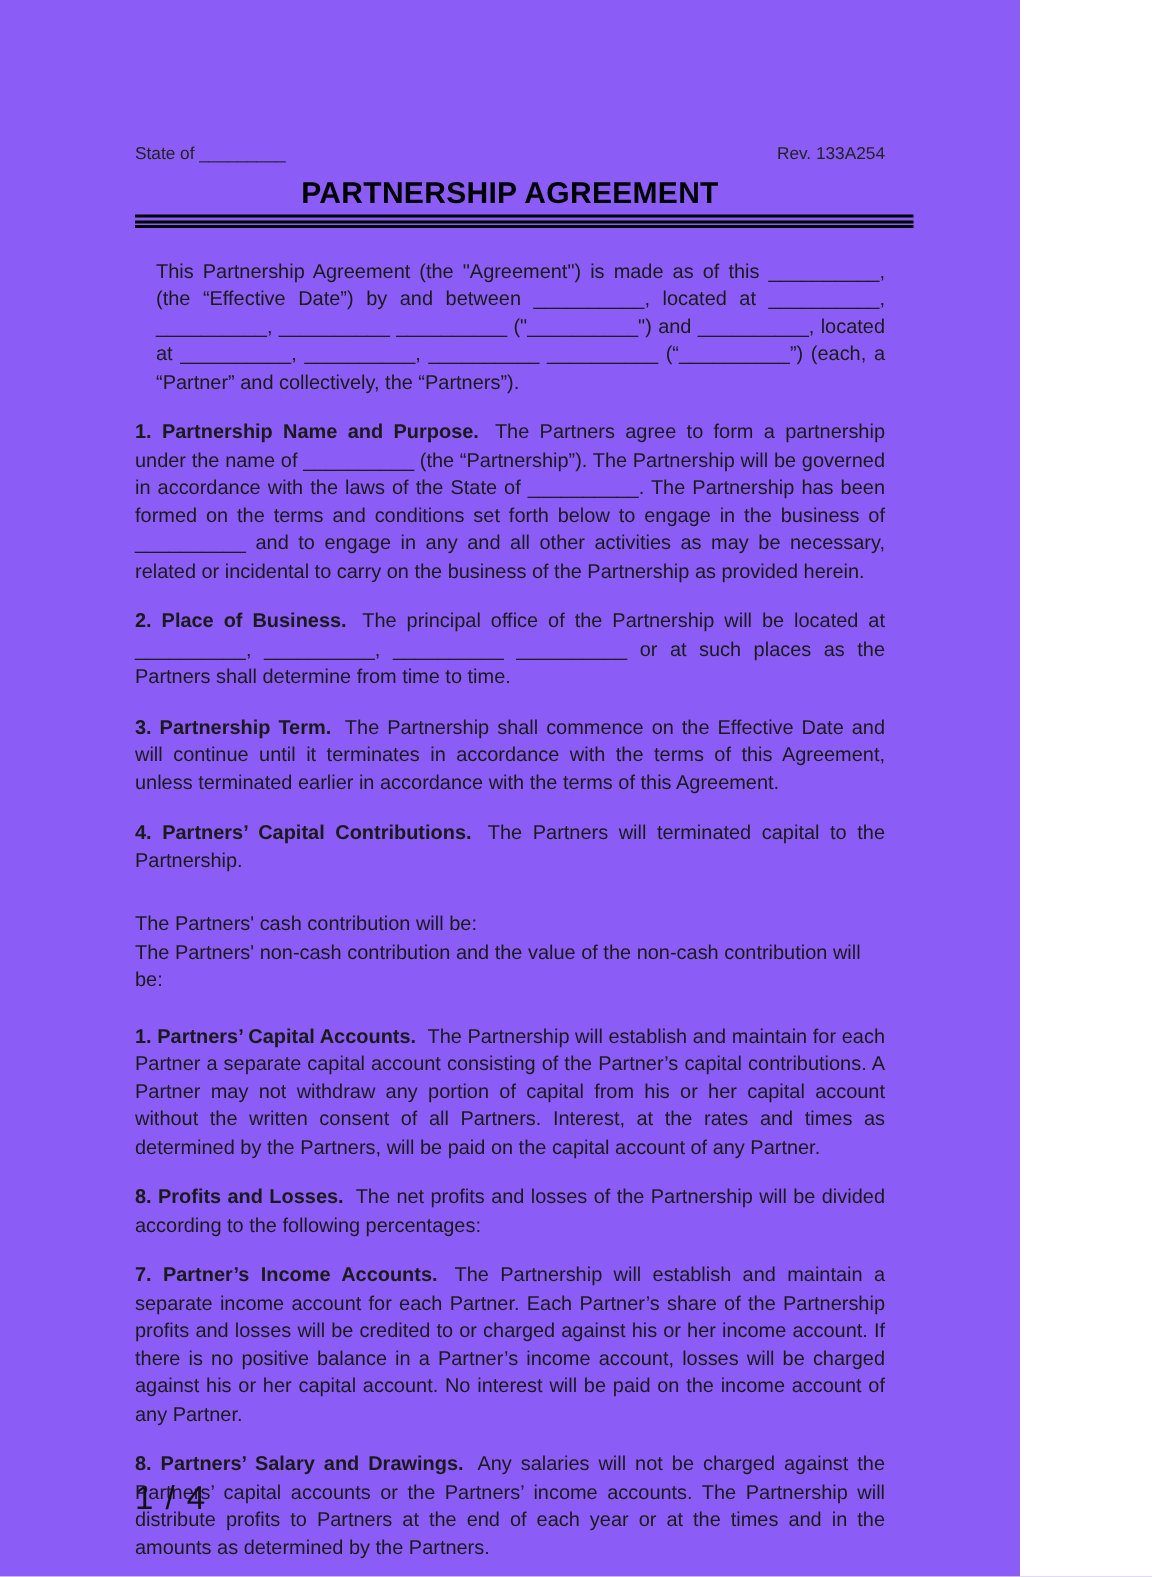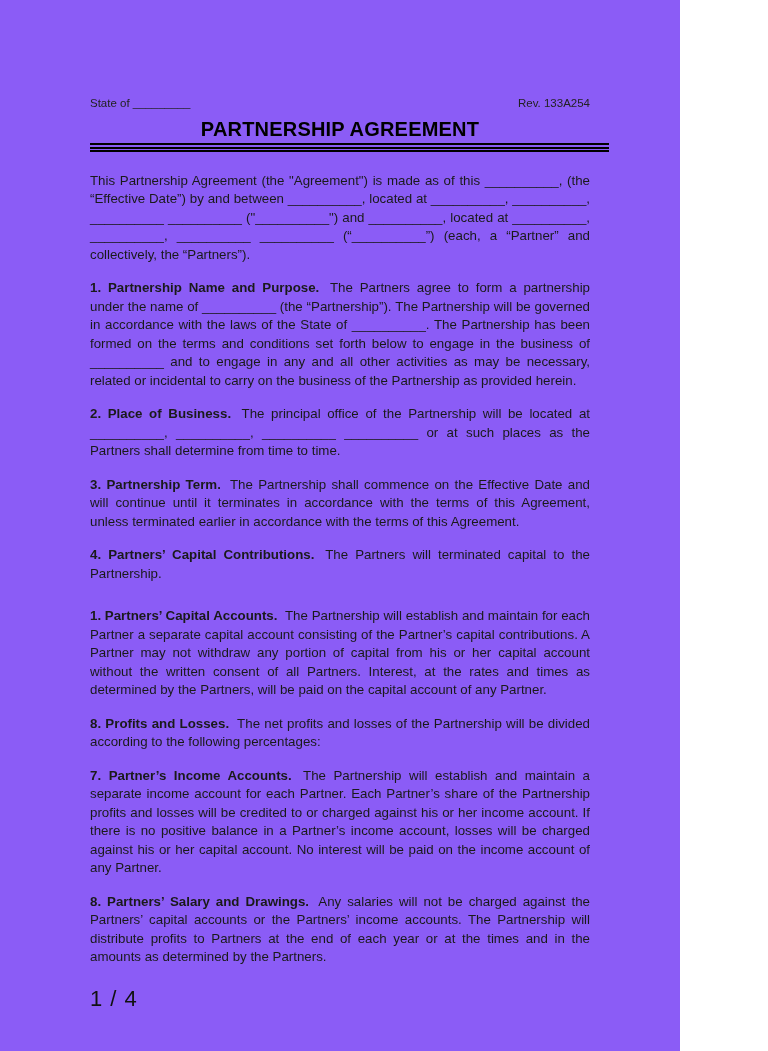--- a/index.html
+++ b/index.html
@@ -33,21 +33,21 @@
   .title-rule { margin-top: 3px; margin-right: -19px; }
   .title-rule .l1 { height: 1.5px; background: #000; margin-bottom: 2px; }
   .title-rule .l2 { height: 2px;   background: #000; margin-bottom: 1px; }
   .title-rule .l3 { height: 2px;   background: #000; }
   .content p {
     font-size: 13.3px;
     line-height: 18.5px;
     text-align: justify;
     margin: 0 0 15px 0;
   }
-  .content p.intro { margin-top: 20px; }
+  .content p.intro { margin-top: 20px; margin-left: 14px; }
   .content p.gap-lg { margin-bottom: 24px; }
   .content p.contrib { margin-bottom: 19px; text-align: left; }
   .b { font-weight: bold; margin-right: 4px; }
   .footer {
     position: absolute;
     left: 90px;
     right: 90px;
     top: 986px;
     display: flex;
     justify-content: space-between;
@@ -93,20 +93,24 @@
     <p class="sec">
       <span class="b">3.  Partnership Term.</span>
       <span>The Partnership shall commence on the Effective Date and will continue until it terminates in accordance with the terms of this Agreement, unless terminated earlier in accordance with the terms of this Agreement.</span>
     </p>
 
     <p class="sec gap-lg">
       <span class="b">4.  Partners’ Capital Contributions.</span>
       <span>The Partners will terminated capital to the Partnership.</span>
     </p>
 
+    <p class="contrib">
+      <span>The Partners' cash contribution will be:</span><br>
+      <span>The Partners' non-cash contribution and the value of the non-cash contribution will be:</span>
+    </p>
 
     <p class="sec">
       <span class="b">1.  Partners’ Capital Accounts.</span>
       <span>The Partnership will establish and maintain for each Partner a separate capital account consisting of the Partner’s capital contributions. A Partner may not withdraw any portion of capital from his or her capital account without the written consent of all Partners. Interest, at the rates and times as determined by the Partners, will be paid on the capital account of any Partner.</span>
     </p>
 
     <p class="sec">
       <span class="b">8.  Profits and Losses.</span>
       <span>The net profits and losses of the Partnership will be divided according to the following percentages:</span>
     </p>

